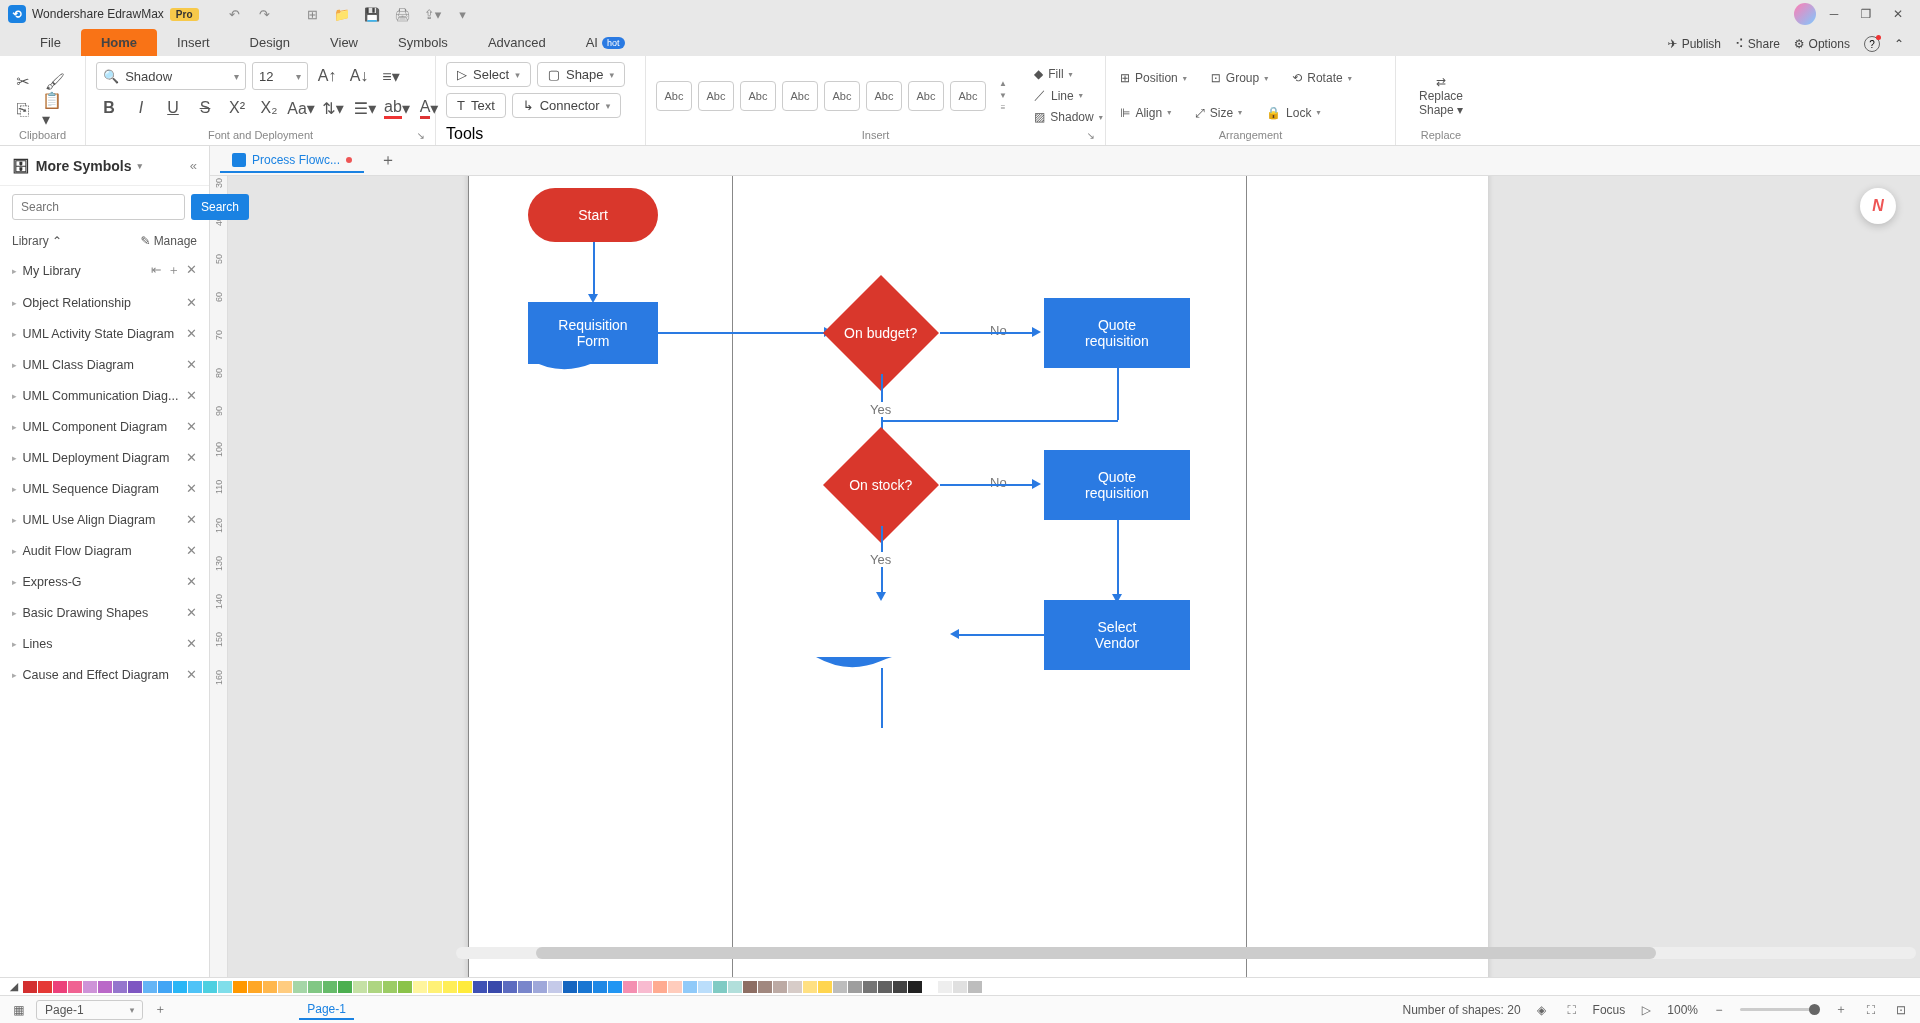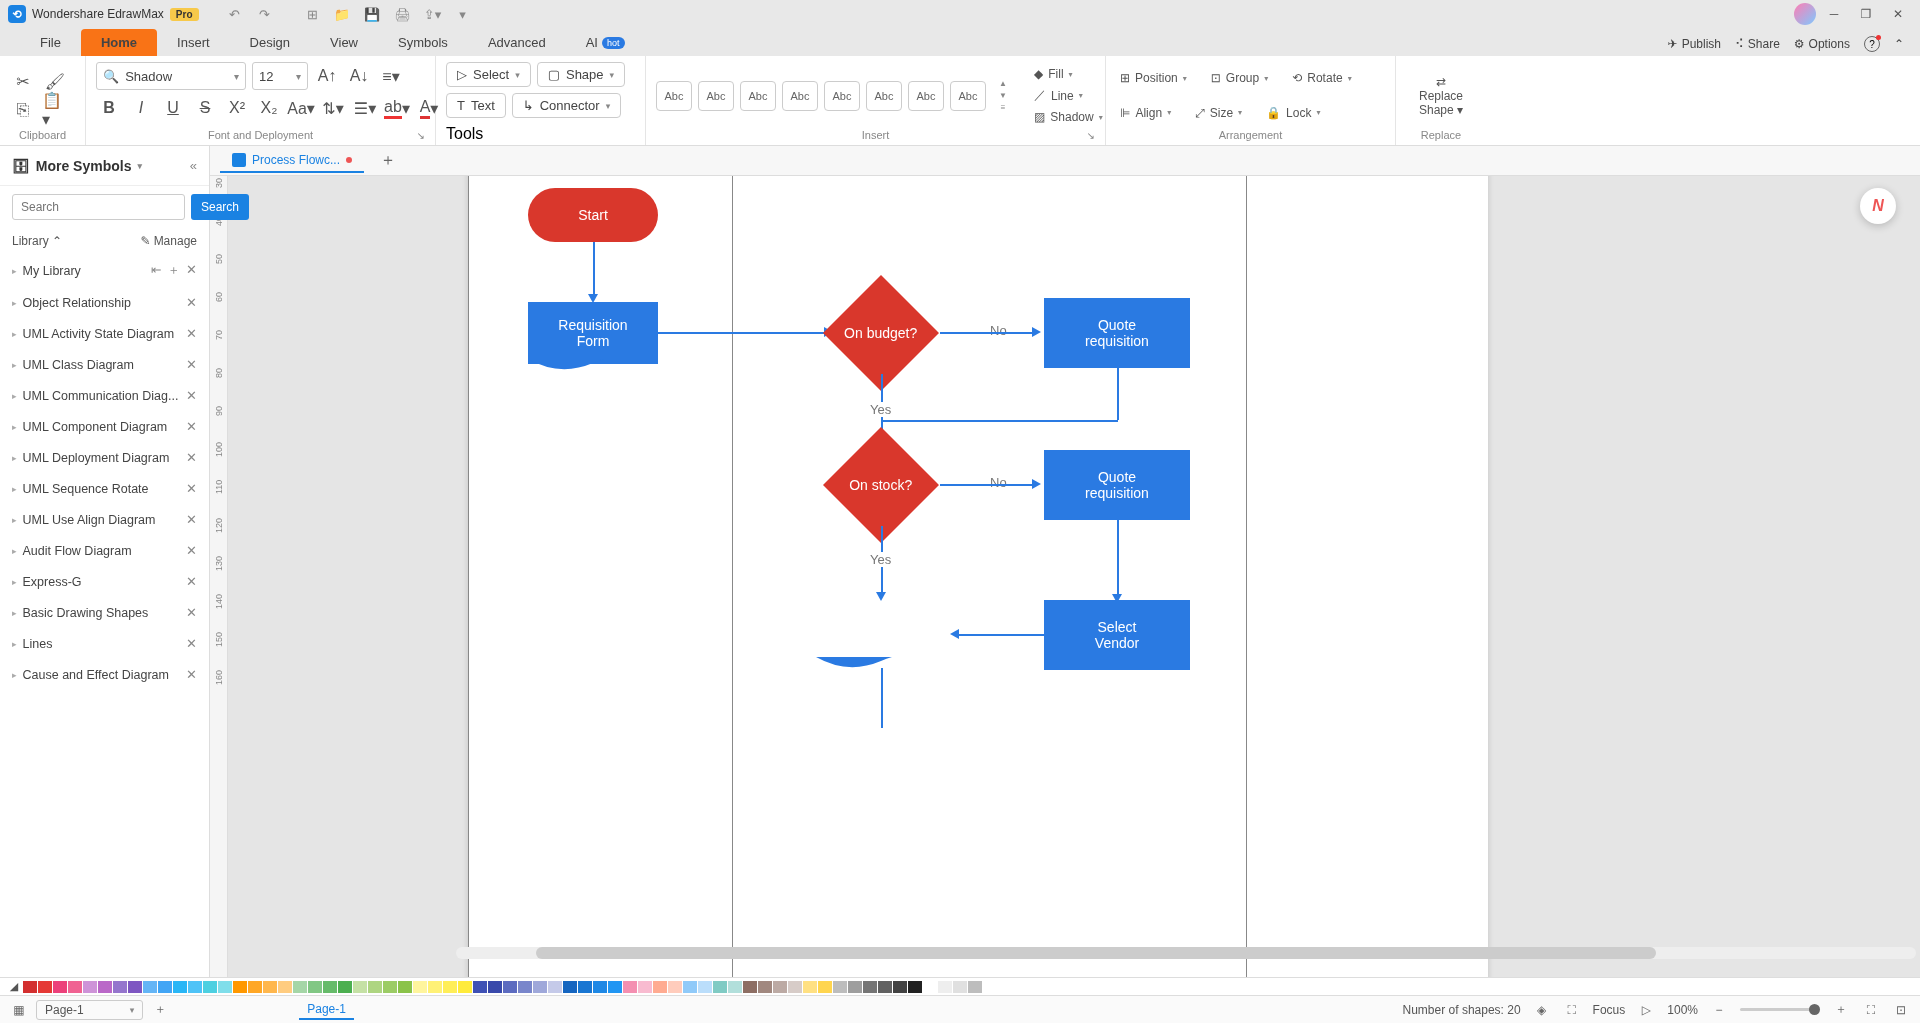--- a/index.html
+++ b/index.html
@@ -365,21 +365,21 @@
         </div>
         <div class="library-item">
           <span class="tri">▸</span>
           <span>UML Deployment Diagram</span>
           <span class="actions">
             <span class="close-x">✕</span>
           </span>
         </div>
         <div class="library-item">
           <span class="tri">▸</span>
-          <span>UML Sequence Rotate</span>
+          <span>UML Sequence Diagram</span>
           <span class="actions">
             <span class="close-x">✕</span>
           </span>
         </div>
         <div class="library-item">
           <span class="tri">▸</span>
           <span>UML Use Align Diagram</span>
           <span class="actions">
             <span class="close-x">✕</span>
           </span>

